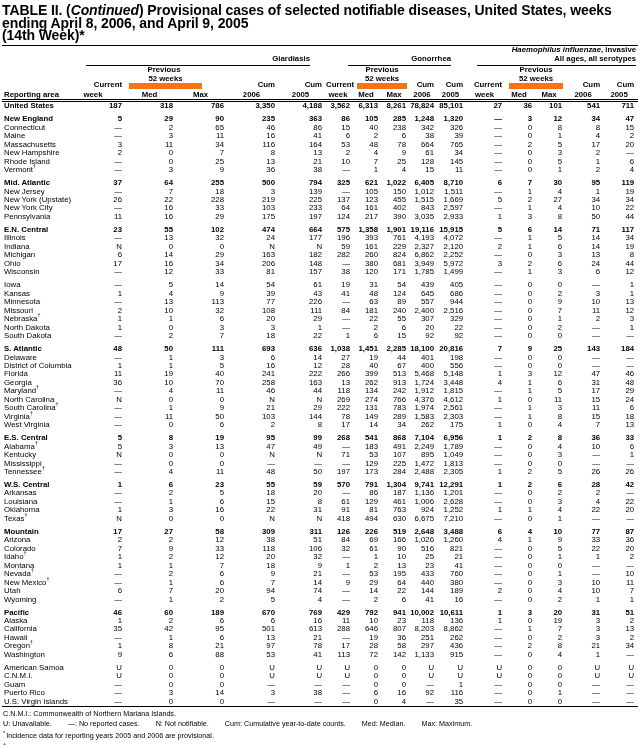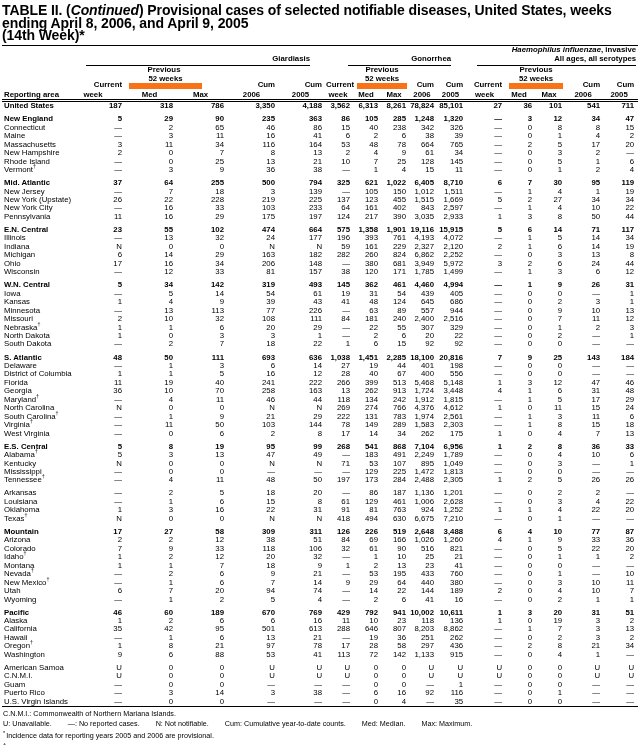--- a/index.html
+++ b/index.html
@@ -489,38 +489,20 @@
           <td class="num">1,499</td>
           <td class="num">—</td>
           <td class="num">1</td>
           <td class="num">3</td>
           <td class="num">6</td>
           <td class="num">12</td>
         </tr>
         <tr class="spacer">
           <td colspan="16"></td>
         </tr>
-        <tr class="data-row total">
-      <td class="area">W.N. Central</td>
-    <td class="num">5</td>
-          <td class="num">34</td>
-          <td class="num">142</td>
-          <td class="num">319</td>
-          <td class="num">493</td>
-          <td class="num">145</td>
-          <td class="num">362</td>
-          <td class="num">461</td>
-          <td class="num">4,460</td>
-          <td class="num">4,994</td>
-          <td class="num">—</td>
-          <td class="num">1</td>
-          <td class="num">9</td>
-          <td class="num">26</td>
-          <td class="num">31</td>
-        </tr>
         <tr class="data-row">
       <td class="area">Iowa</td>
     <td class="num">—</td>
           <td class="num">5</td>
           <td class="num">14</td>
           <td class="num">54</td>
           <td class="num">61</td>
           <td class="num">19</td>
           <td class="num">31</td>
           <td class="num">54</td>
@@ -912,20 +894,38 @@
           <td class="num">2,305</td>
           <td class="num">1</td>
           <td class="num">2</td>
           <td class="num">5</td>
           <td class="num">26</td>
           <td class="num">26</td>
         </tr>
         <tr class="spacer">
           <td colspan="16"></td>
         </tr>
+        <tr class="data-row total">
+      <td class="area">W.S. Central</td>
+    <td class="num">1</td>
+          <td class="num">6</td>
+          <td class="num">23</td>
+          <td class="num">55</td>
+          <td class="num">59</td>
+          <td class="num">570</td>
+          <td class="num">791</td>
+          <td class="num">1,304</td>
+          <td class="num">9,741</td>
+          <td class="num">12,291</td>
+          <td class="num">1</td>
+          <td class="num">2</td>
+          <td class="num">6</td>
+          <td class="num">28</td>
+          <td class="num">42</td>
+        </tr>
         <tr class="data-row">
       <td class="area">Arkansas</td>
     <td class="num">—</td>
           <td class="num">2</td>
           <td class="num">5</td>
           <td class="num">18</td>
           <td class="num">20</td>
           <td class="num">—</td>
           <td class="num">86</td>
           <td class="num">187</td>

